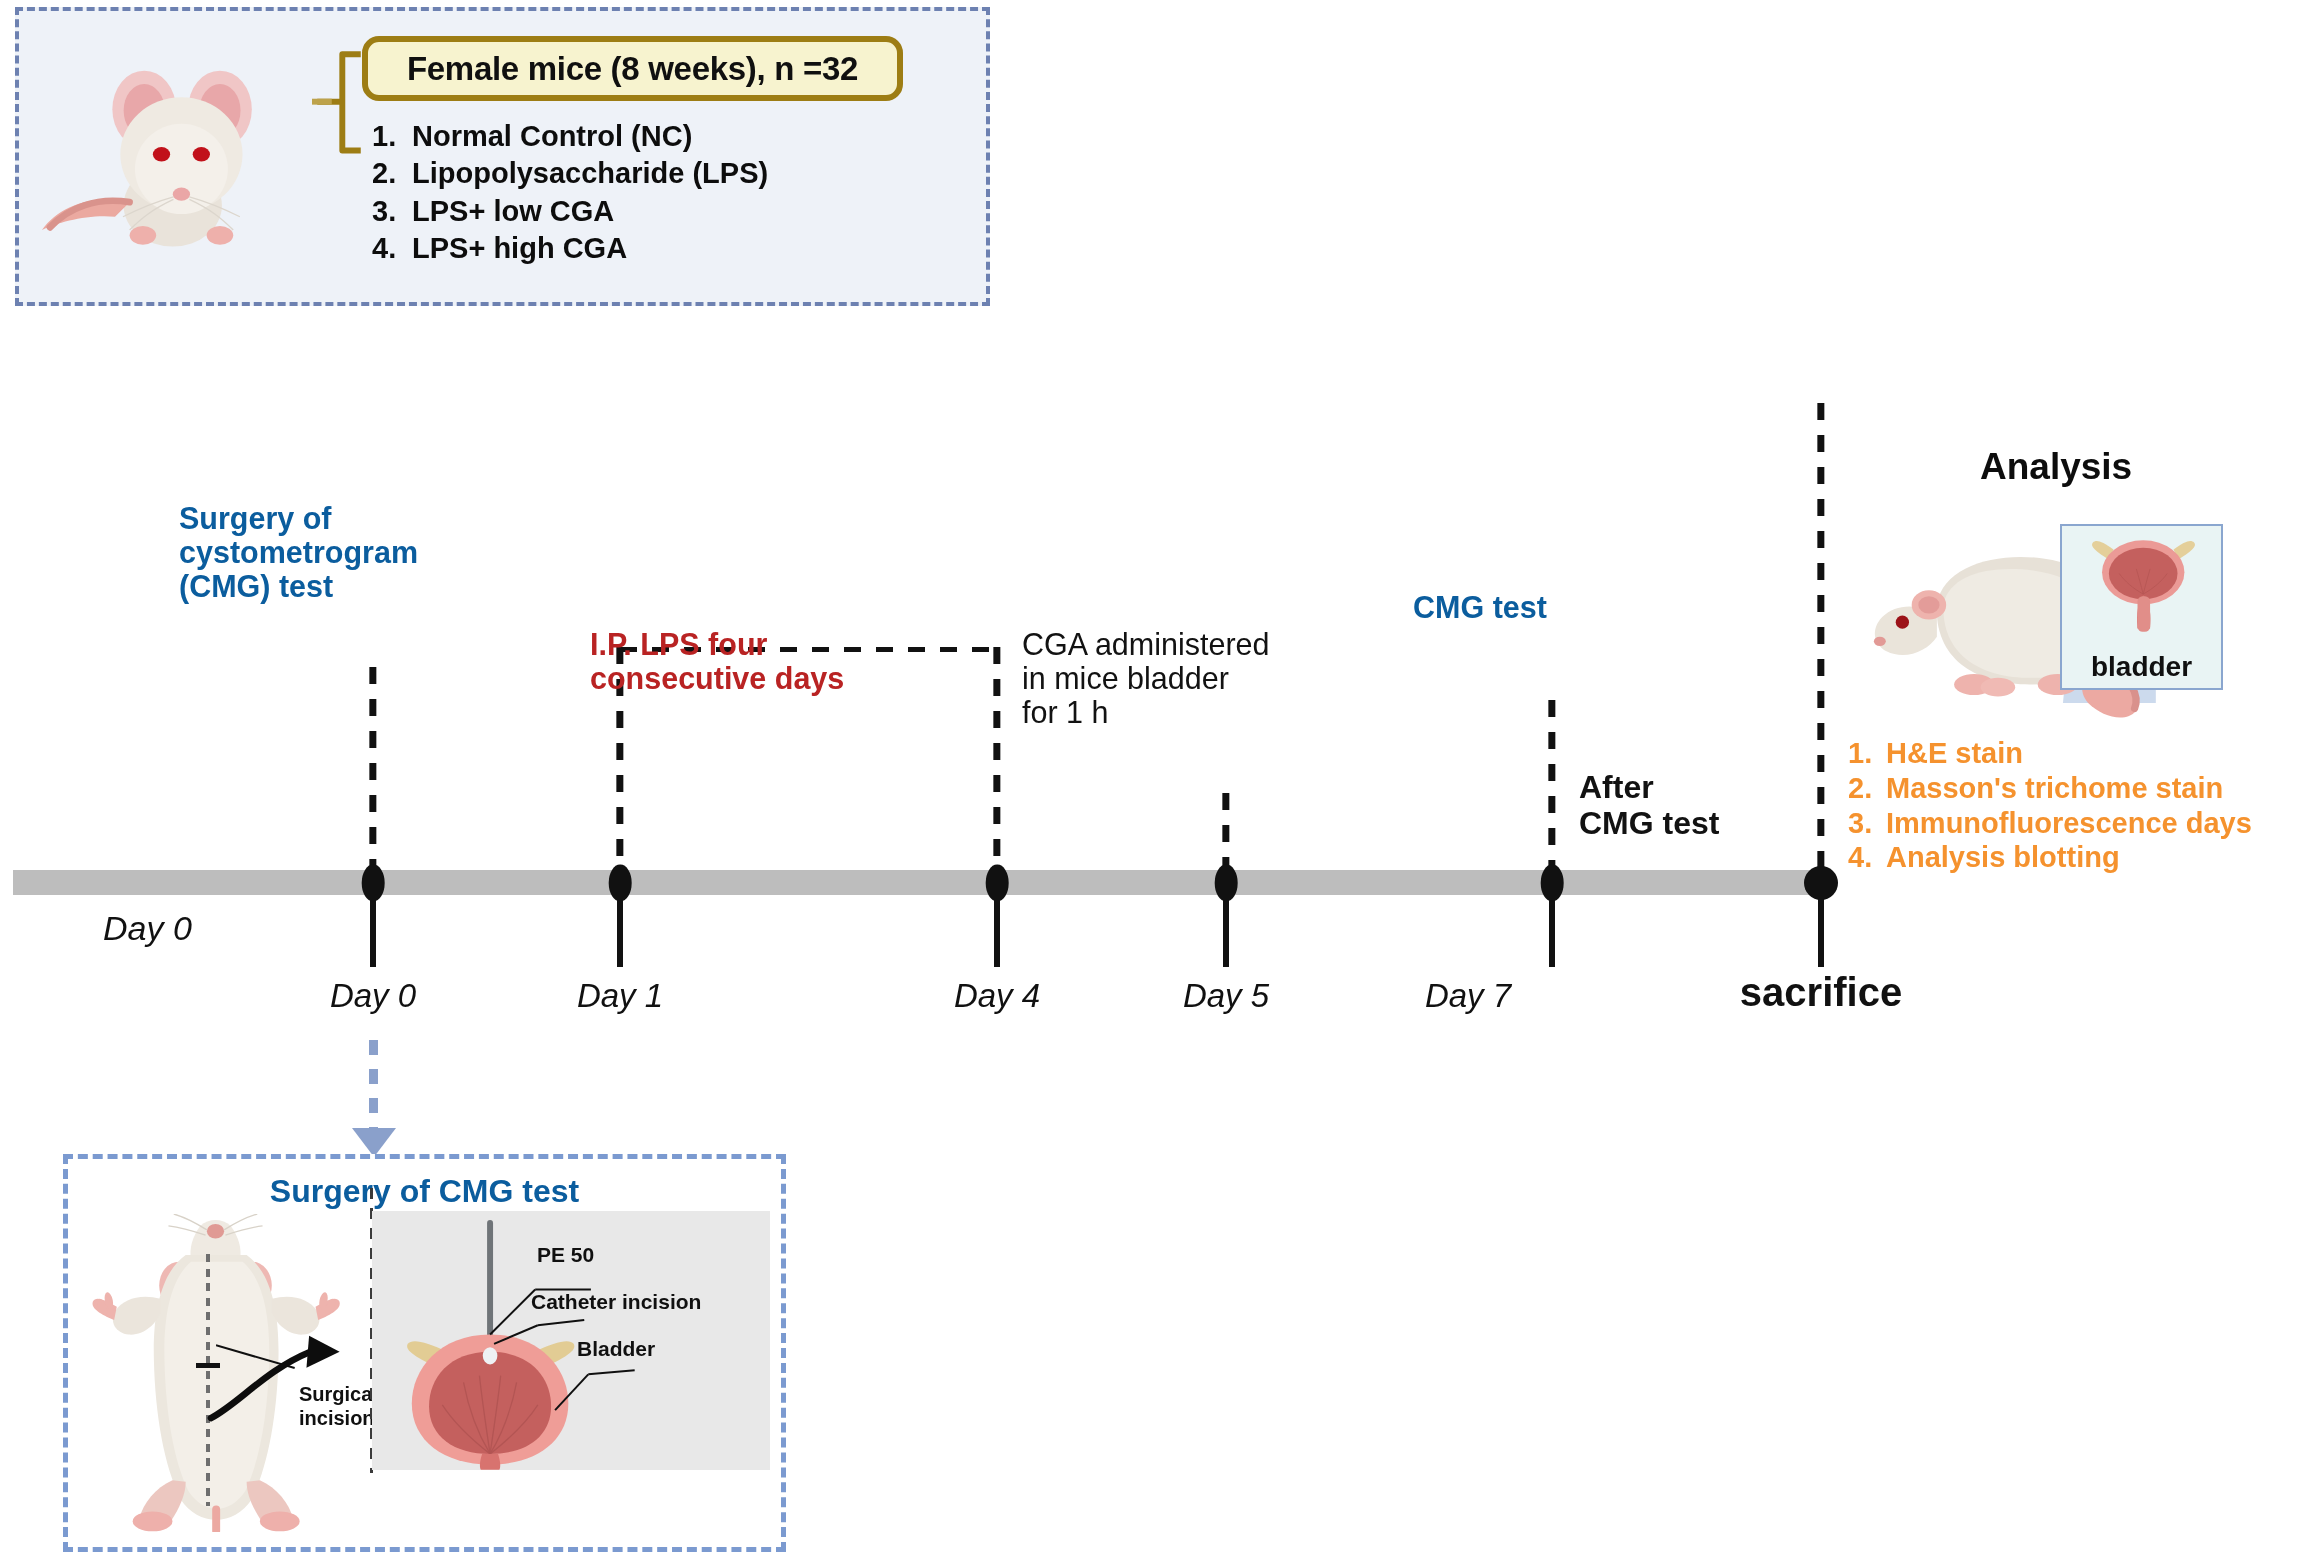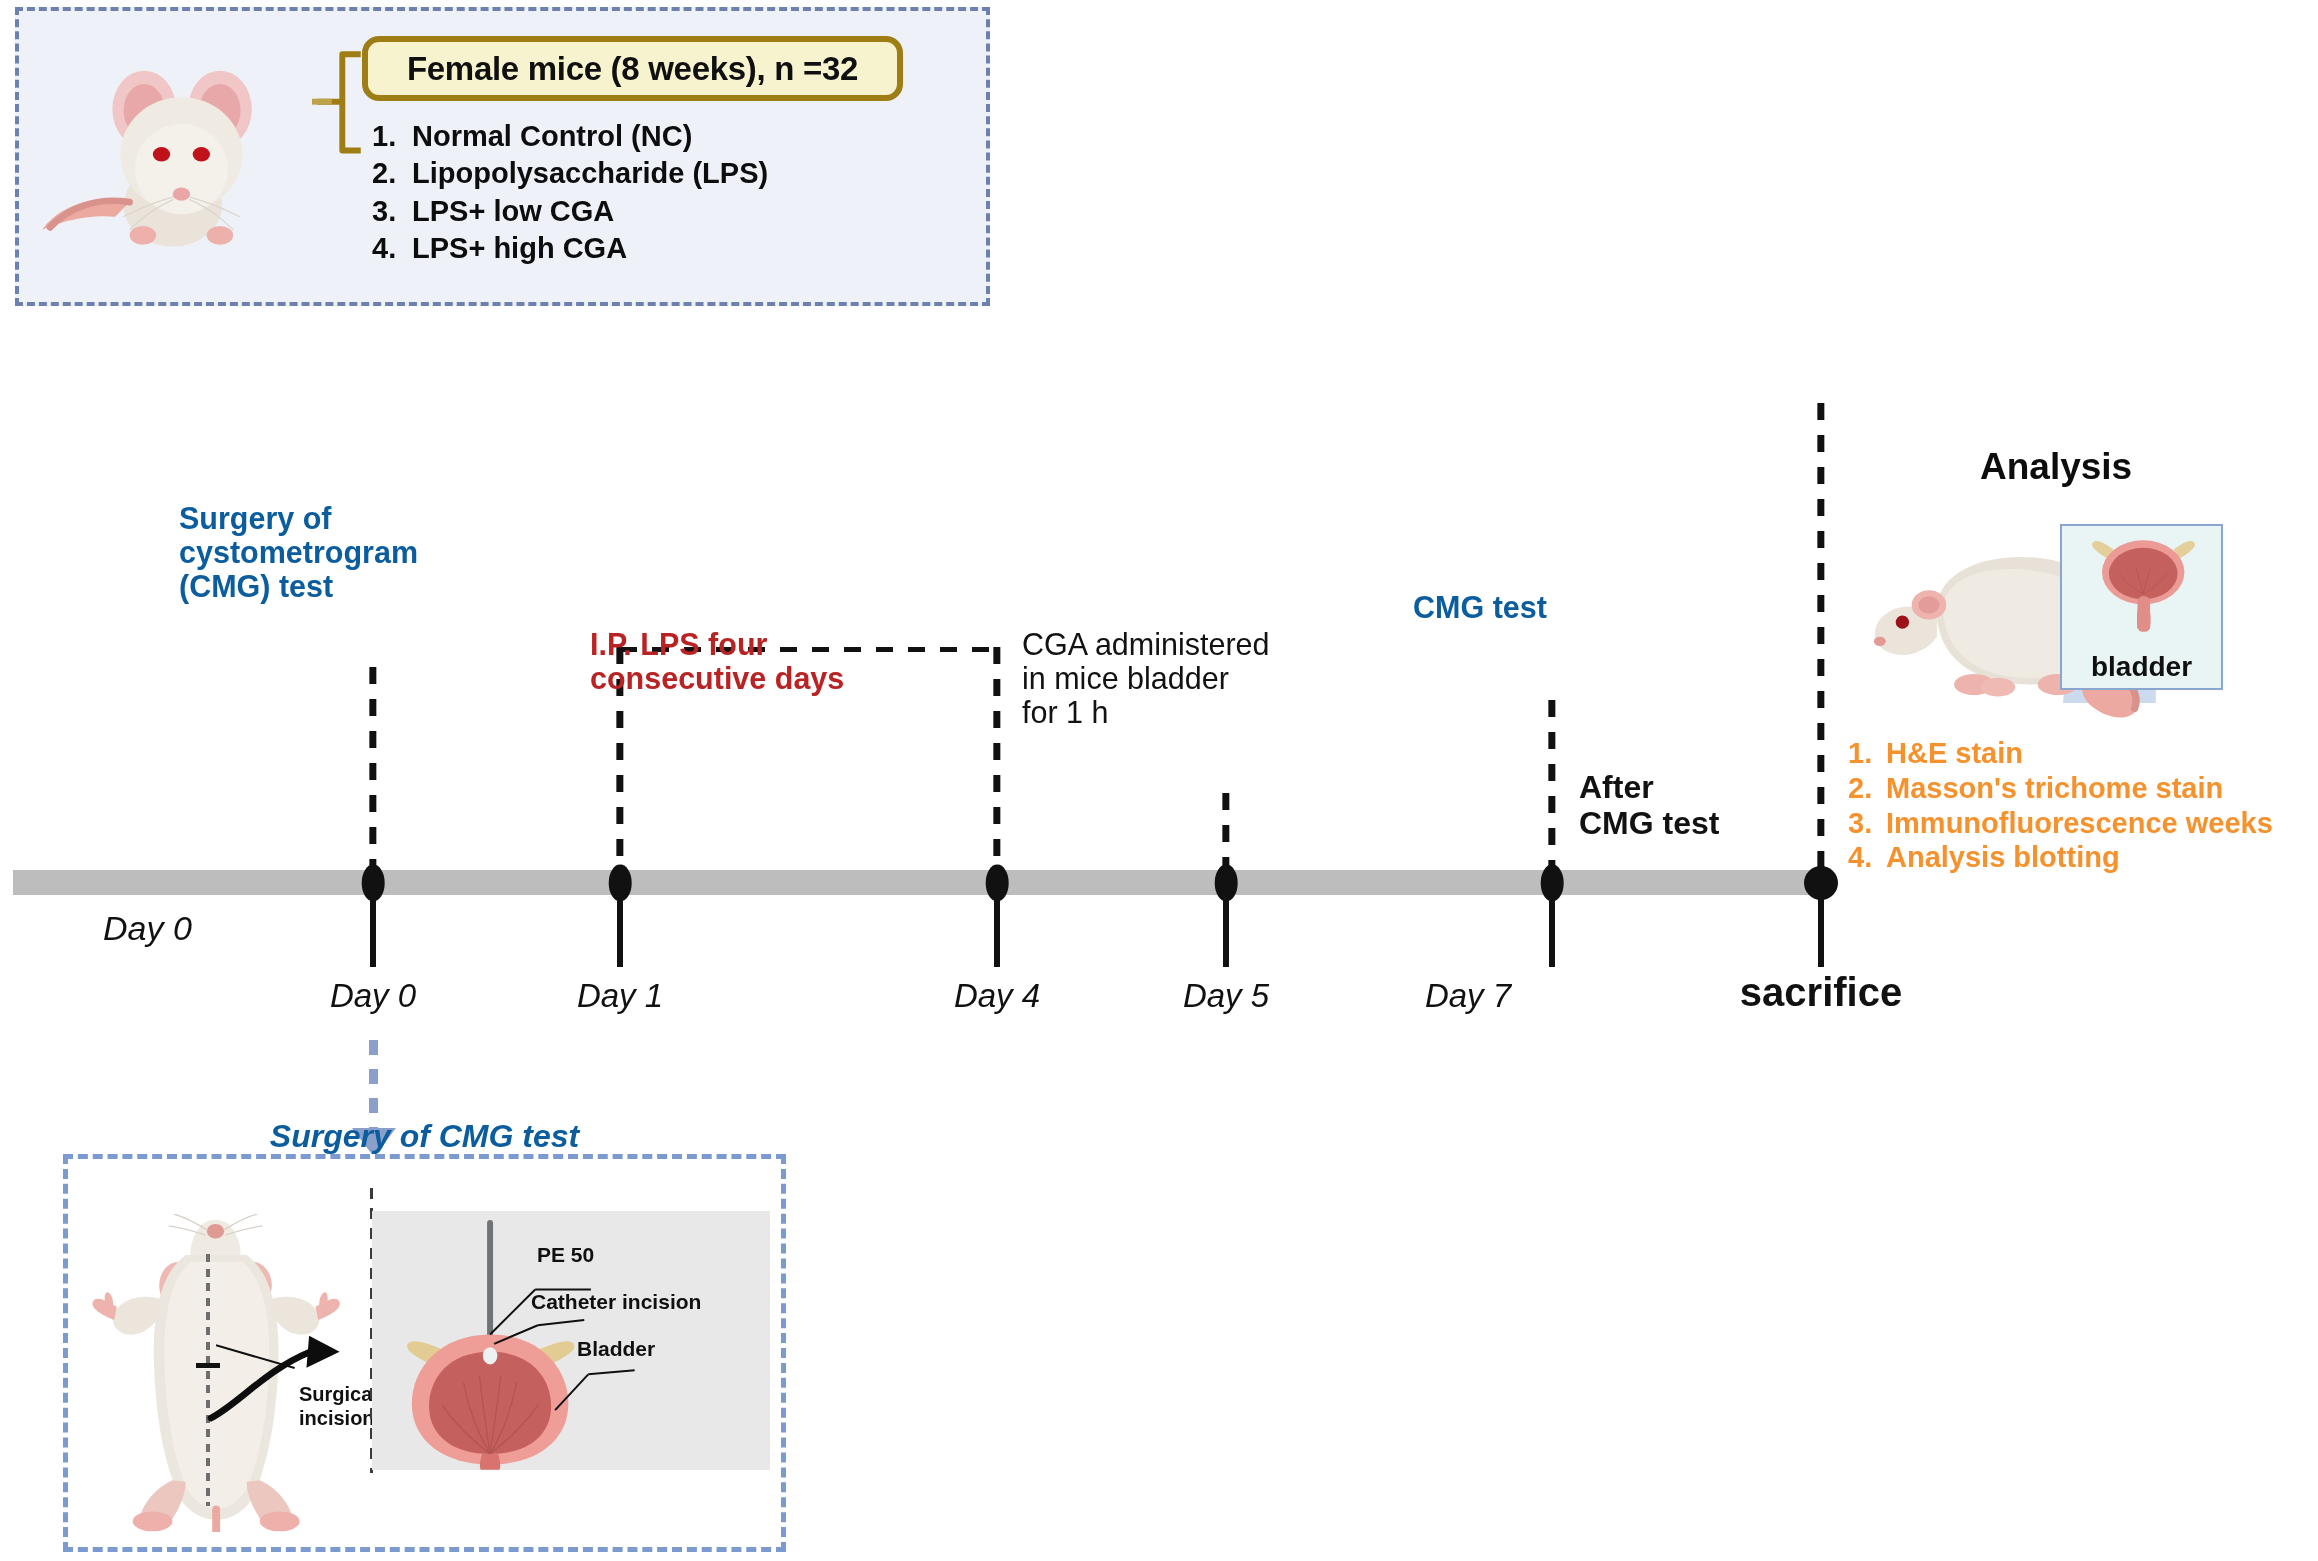--- a/index.html
+++ b/index.html
@@ -65,22 +65,22 @@
   #bladder-card .cap{position:absolute;left:0;right:0;bottom:5.3px;text-align:center;
      font-size:28px;font-weight:bold;color:#101010;}
   #analysis-list{left:1848px;top:736px;width:478px;}
   #analysis-list .aitem{display:flex;font-size:29px;font-weight:bold;color:#f5922e;
      line-height:1.2;white-space:nowrap;}
   #analysis-list .anum{width:38px;flex:none;}
 
   
   #bottom-panel{left:63px;top:1154px;width:723px;height:398px;
      border:5.3px dashed #7b9ad0;box-sizing:border-box;background:#ffffff;}
-  #bottom-title{left:219px;top:1118px;width:411px;text-align:center;
-     font-size:32px;font-style:italic;font-weight:bold;color:#0b5d9e;}
+  #bottom-title{left:219px;top:1173px;width:411px;text-align:center;
+     font-size:32px;font-weight:bold;color:#0b5d9e;}
   #arrow-down{left:369px;top:1040px;width:9.3px;height:100px;
      background:repeating-linear-gradient(to bottom,#8aa0cb 0 14.6px,transparent 14.6px 29px);}
   #arrow-head{left:352px;top:1128px;width:0;height:0;
      border-left:22px solid transparent;border-right:22px solid transparent;
      border-top:29px solid #8aa0cb;}
 
   #mouse-supine{left:86px;top:1214px;width:259px;height:318px;}
   #incision-dash{left:206px;top:1254px;width:4px;height:252px;
      background:repeating-linear-gradient(to bottom,#6e6e6e 0 8px,transparent 8px 14.6px);}
   #incision-tick{left:196px;top:1363px;width:24px;height:4.6px;background:#111;}
@@ -240,21 +240,21 @@
   <div class="aitem">
     <span class="anum">1.</span>
     <span>H&amp;E stain</span>
   </div>
   <div class="aitem">
     <span class="anum">2.</span>
     <span>Masson's trichome stain</span>
   </div>
   <div class="aitem">
     <span class="anum">3.</span>
-    <span>Immunofluorescence weeks</span>
+    <span>Immunofluorescence days</span>
   </div>
   <div class="aitem">
     <span class="anum">4.</span>
     <span>Analysis blotting</span>
   </div>
 </div>
 
 <div class="abs" id="arrow-down"></div>
 <div class="abs" id="arrow-head"></div>
 

